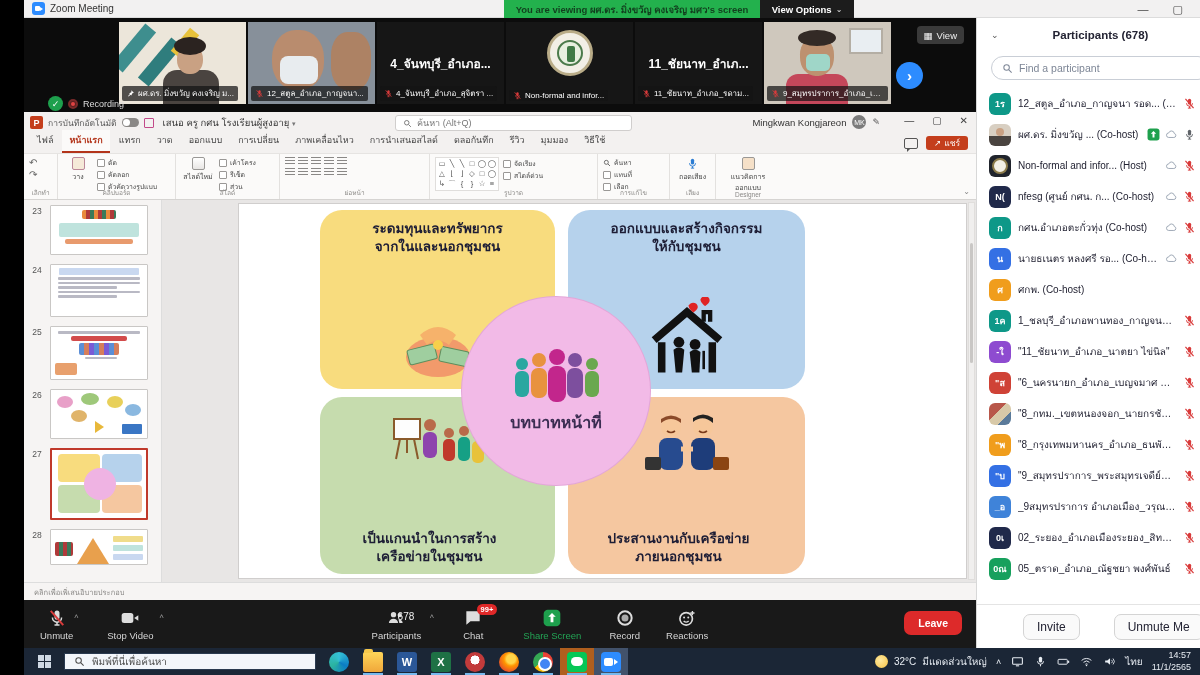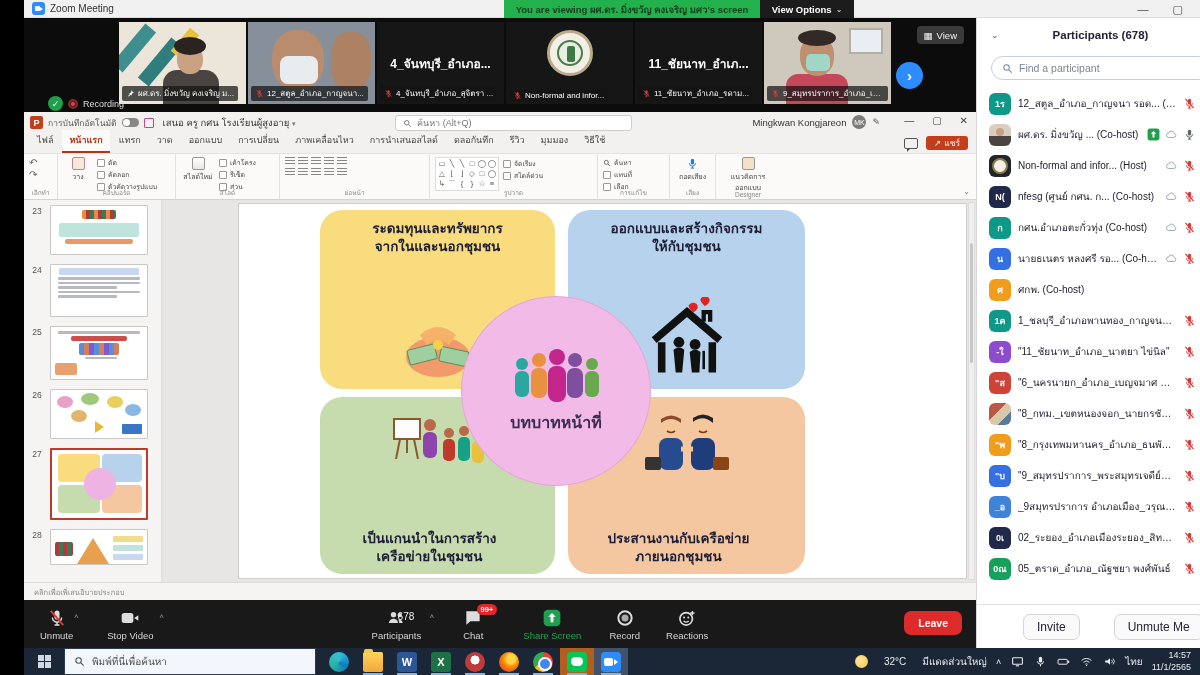--- a/index.html
+++ b/index.html
@@ -163,21 +163,21 @@
   .pfoot{position:absolute;left:0;right:0;bottom:0;height:44px;border-top:1px solid #e4e4e4;display:flex;align-items:center;gap:34px;padding-left:46px;}
   .pbtn{border:1px solid #d4d4d4;background:#fafafa;border-radius:7px;font-size:12px;color:#232333;padding:5px 13px;cursor:pointer;white-space:nowrap;}
   .pscroll{position:absolute;right:2px;top:76px;width:6px;height:500px;}
   .pscroll i{position:absolute;left:0;right:0;top:10px;height:90px;background:#c9c9c9;border-radius:3px;}
 
   
   .taskbar{position:absolute;left:0;top:648px;width:1200px;height:27px;background:#1b2636;z-index:40;display:flex;align-items:center;}
   .startbtn{width:40px;height:27px;display:flex;align-items:center;justify-content:center;cursor:pointer;}
   .winlogo{display:grid;grid-template-columns:6px 6px;grid-auto-rows:6px;gap:1px;}
   .winlogo i{background:#cfd8e3;}
-  .tsearch{width:252px;height:27px;background:#f3f6fb;display:flex;align-items:center;gap:7px;padding:0 9px;font-size:10px;color:#4a4a4a;border:1px solid #2a3a50;}
+  .tsearch{width:252px;height:17px;background:#f3f6fb;display:flex;align-items:center;gap:7px;padding:0 9px;font-size:10px;color:#4a4a4a;border:1px solid #2a3a50;}
   .apps{display:flex;align-items:center;height:27px;margin-left:6px;}
   .appslot{position:relative;width:34px;height:27px;display:flex;align-items:center;justify-content:center;cursor:pointer;}
   .appslot.act-line{background:#b05f1e;}
   .appslot.act-zoom{background:#42526b;}
   .appslot .runline{position:absolute;left:7px;right:7px;bottom:0;height:2px;background:#76b9ed;}
   .ai{width:20px;height:20px;border-radius:3px;display:flex;align-items:center;justify-content:center;color:#fff;font-size:12px;font-weight:bold;}
   .ai.edge{border-radius:50%;background:conic-gradient(#35c1d7,#0b7cc4,#2bb3a0,#35c1d7);}
   .ai.explorer{background:linear-gradient(#ffd659,#f0a73a);border-radius:2px;position:relative;}
   .ai.explorer::before{content:"";position:absolute;left:1px;top:-3px;width:9px;height:4px;background:#f7c84b;border-radius:2px 2px 0 0;}
   .ai.word{background:#2b5797;font-size:11px;}
@@ -185,21 +185,21 @@
   .ai.redapp{border-radius:50%;background:radial-gradient(circle at 50% 40%,#fff 0 28%,#c23b3b 30%);}
   .ai.firefox{border-radius:50%;background:radial-gradient(circle at 60% 35%,#ffd54a 0 25%,#ff9500 40%,#e3452e 80%);}
   .ai.chrome{border-radius:50%;background:conic-gradient(#ea4335 0 33%,#fbbc05 33% 66%,#34a853 66%);position:relative;}
   .ai.chrome::before{content:"";position:absolute;left:5px;top:5px;width:10px;height:10px;border-radius:50%;background:#4285f4;border:2px solid #fff;}
   .ai.line{background:#06c755;position:relative;border-radius:4px;}
   .ai.line::before{content:"";position:absolute;left:4px;top:5px;width:12px;height:9px;border-radius:5px;background:#fff;}
   .ai.zoomapp{background:#2d8cff;border-radius:4px;position:relative;}
   .ai.zoomapp::before{content:"";position:absolute;left:3px;top:6px;width:9px;height:8px;border-radius:2px;background:#fff;}
   .ai.zoomapp::after{content:"";position:absolute;left:13px;top:7px;border-left:4px solid #fff;border-top:3px solid transparent;border-bottom:3px solid transparent;}
   .tray{position:absolute;right:0;top:0;height:27px;display:flex;align-items:center;gap:9px;padding-right:8px;color:#e8edf3;}
-  .weather{display:flex;align-items:center;gap:16px;font-size:10px;}
+  .weather{display:flex;align-items:center;gap:6px;font-size:10px;}
   .sun{width:13px;height:13px;border-radius:50%;background:radial-gradient(circle at 40% 40%,#ffe9a0,#f6c244);}
   .trayic{display:flex;align-items:center;justify-content:center;width:14px;height:14px;}
   .trayic svg{width:13px;height:13px;}
   .lang{font-size:10px;}
   .clock{text-align:right;font-size:9px;line-height:1.25;}
   .notif{position:relative;width:16px;height:13px;border:1.4px solid #e8edf3;border-radius:2px;}
   .notif b{position:absolute;right:-5px;bottom:-5px;width:10px;height:10px;border-radius:50%;background:#3a4a5e;color:#fff;font-size:7px;display:flex;align-items:center;justify-content:center;font-weight:normal;}
   .caret-up{font-size:9px;color:#e8edf3;}
 </style>
 </head>

